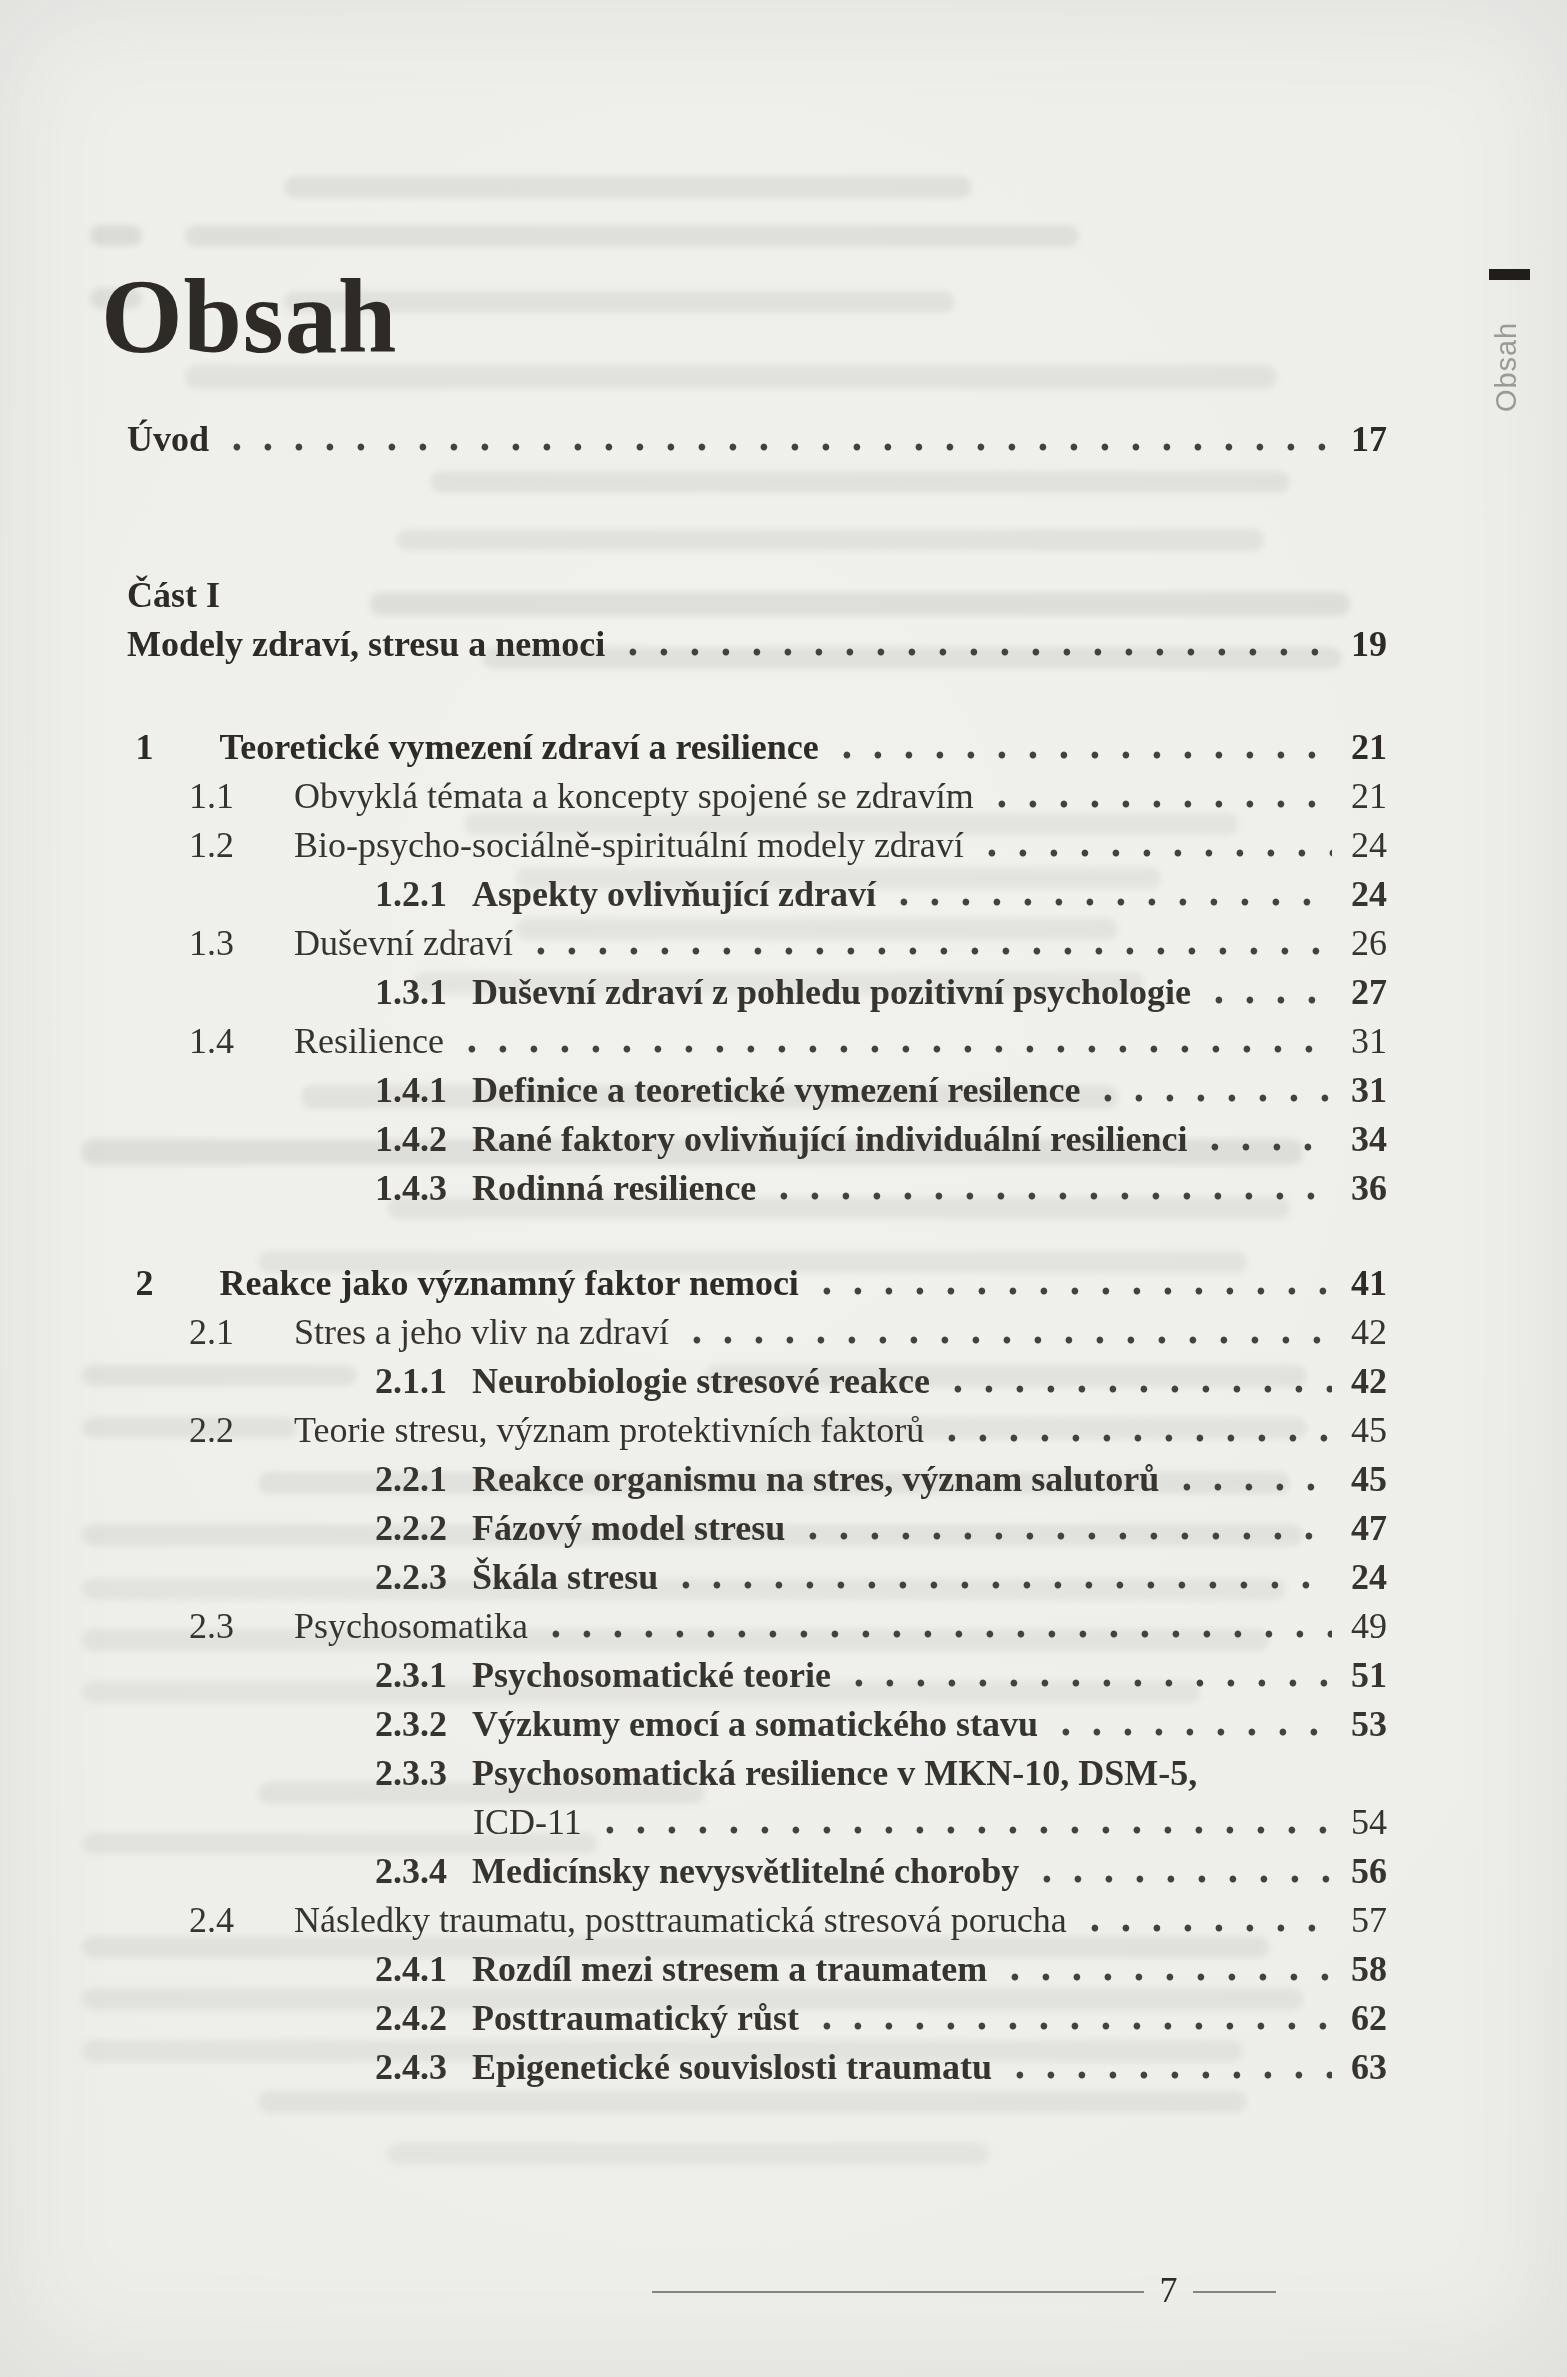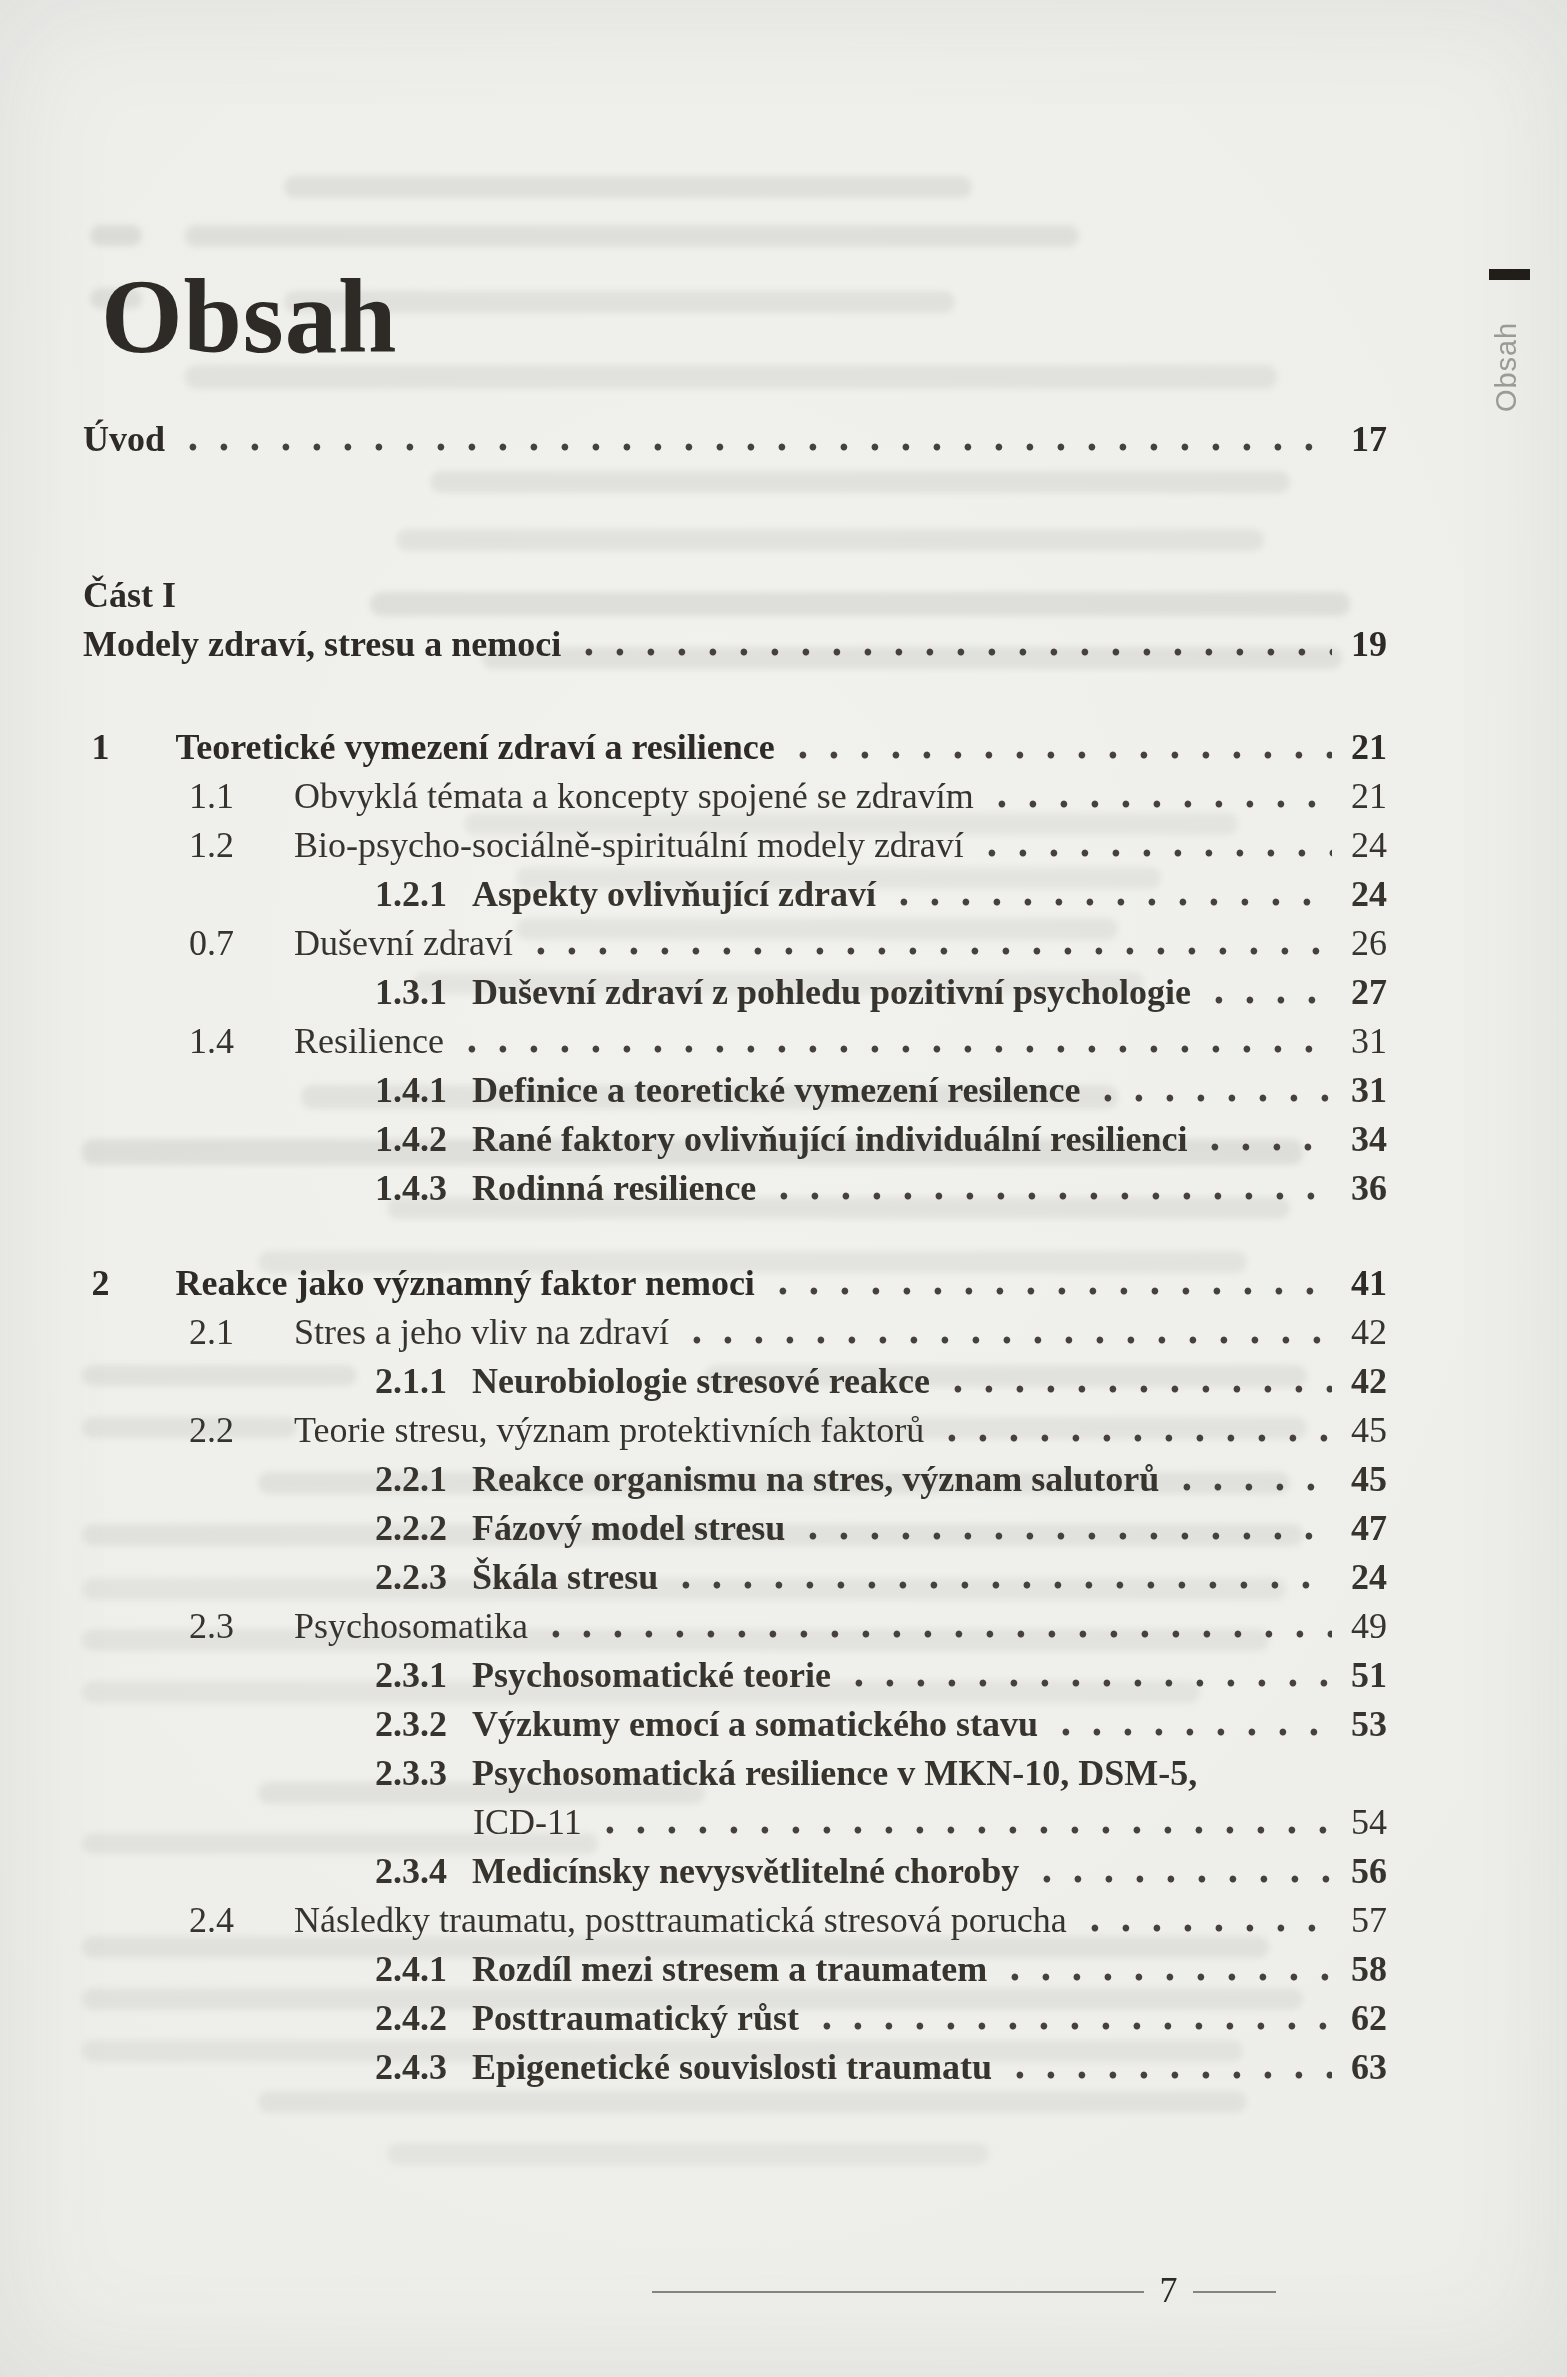--- a/index.html
+++ b/index.html
@@ -30,21 +30,21 @@
   }
   .toc {
     position: absolute; left: 83px; top: 415px; width: 1304px;
     color: #37332d;
   }
   .row {
     display: flex; align-items: baseline;
     height: 49px; font-size: 36px; line-height: 49px;
     white-space: nowrap;
   }
-  .row.bold { font-weight: bold; color: #2e2a25; }
+  .row.bold { font-weight: bold; color: #2e2a25; margin-left: 44px; }
   .gap-part { margin-top: 107px; }
   .gap-ch   { margin-top: 54px; }
   .gap-ch2  { margin-top: 46px; }
   .lv-ch     { padding-left: 8.6px; }
   .lv-s1     { padding-left: 106px; }
   .lv-s2     { padding-left: 292px; font-weight: bold; }
   .lv-s2cont { padding-left: 390px; }
   .lv-ch .num { display: inline-block; width: 84px; }
   .lv-s1 .num { display: inline-block; width: 105px; }
   .lv-s2 .num { display: inline-block; width: 97px; }
@@ -159,21 +159,21 @@
       <span class="dots"></span>
       <span class="pagenum">24</span>
     </div>
     <div class="row lv-s2">
       <span class="num">1.2.1</span>
       <span class="label">Aspekty ovlivňující zdraví</span>
       <span class="dots"></span>
       <span class="pagenum">24</span>
     </div>
     <div class="row lv-s1">
-      <span class="num">0.7</span>
+      <span class="num">1.3</span>
       <span class="label">Duševní zdraví</span>
       <span class="dots"></span>
       <span class="pagenum">26</span>
     </div>
     <div class="row lv-s2">
       <span class="num">1.3.1</span>
       <span class="label">Duševní zdraví z pohledu pozitivní psychologie</span>
       <span class="dots"></span>
       <span class="pagenum">27</span>
     </div>

